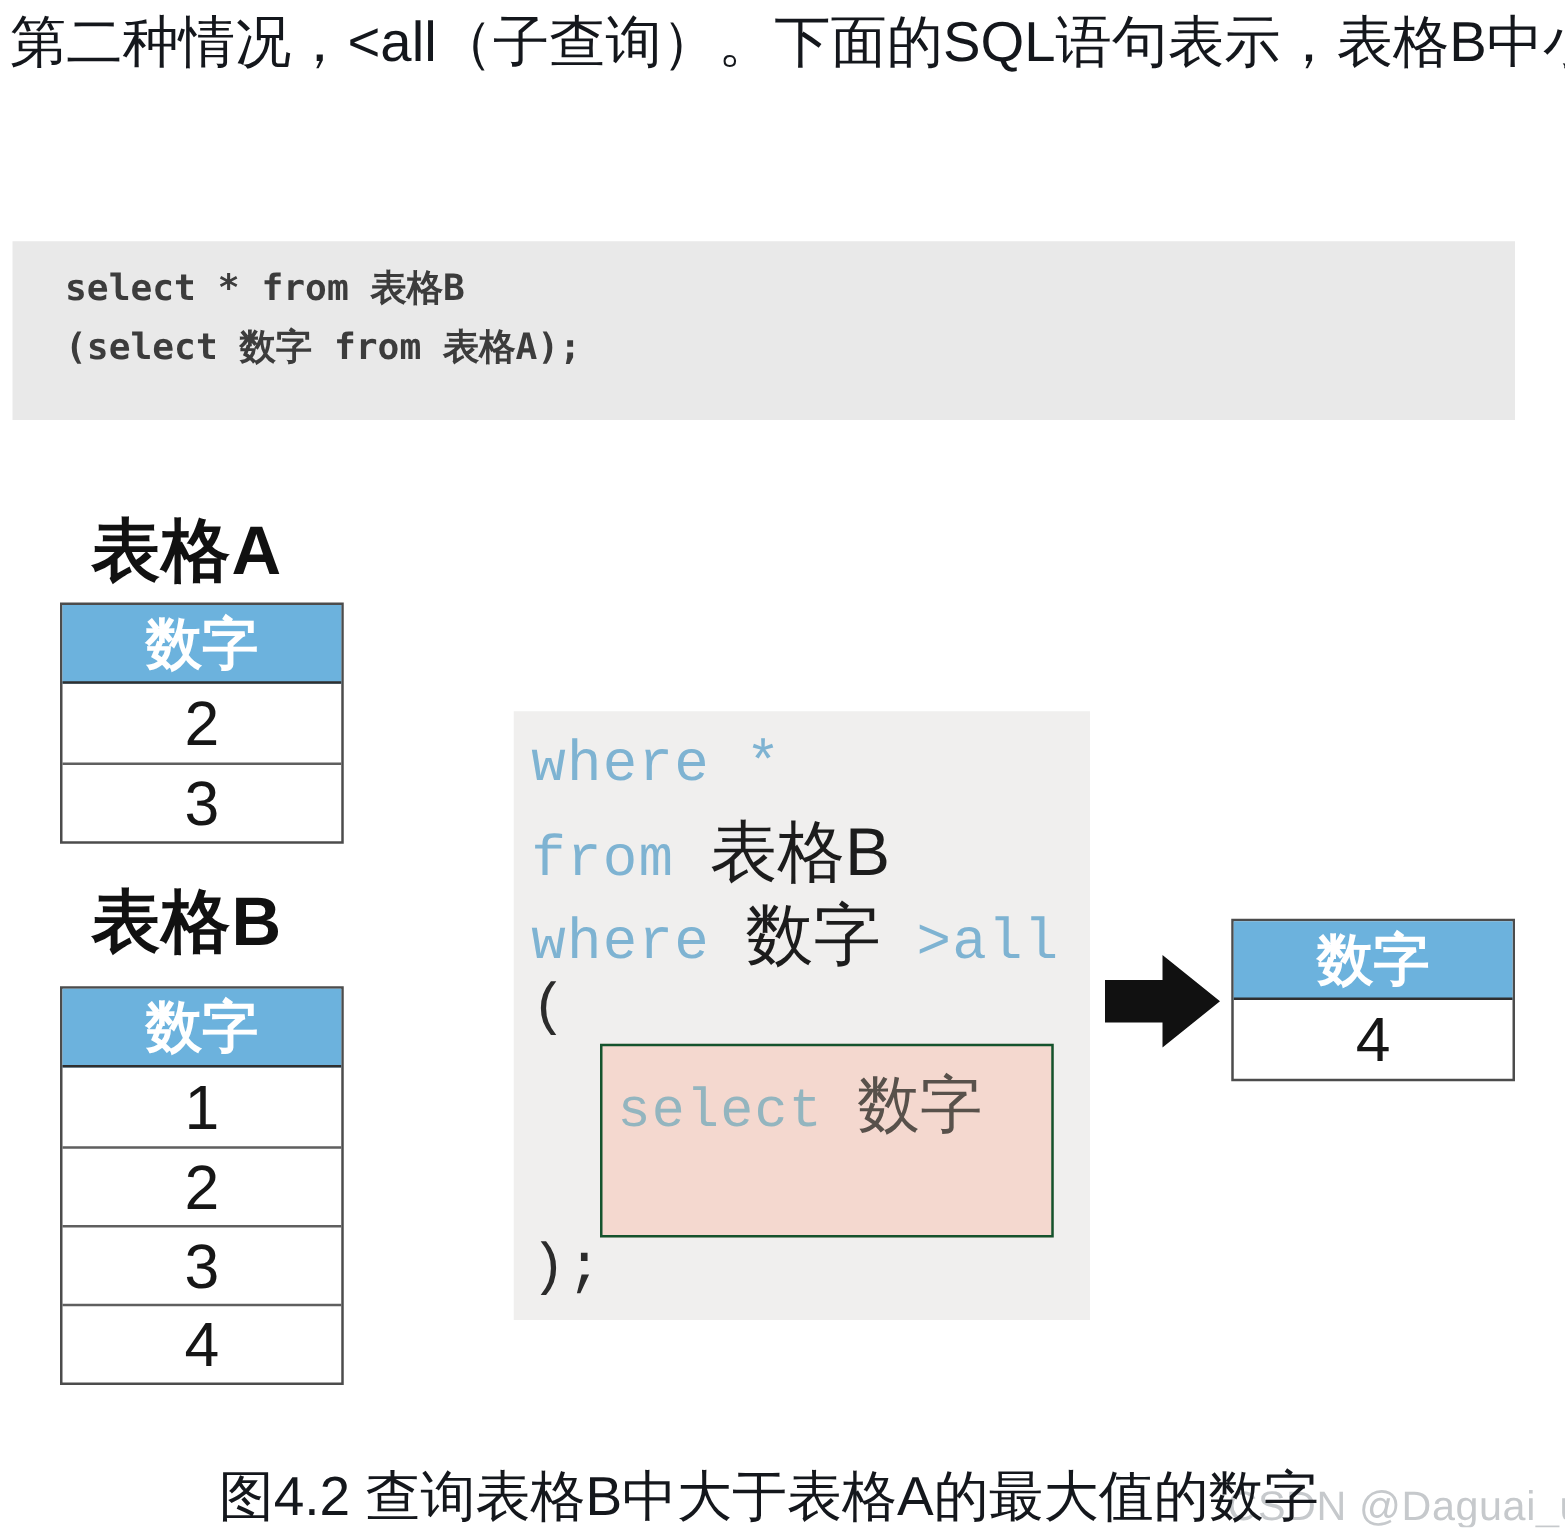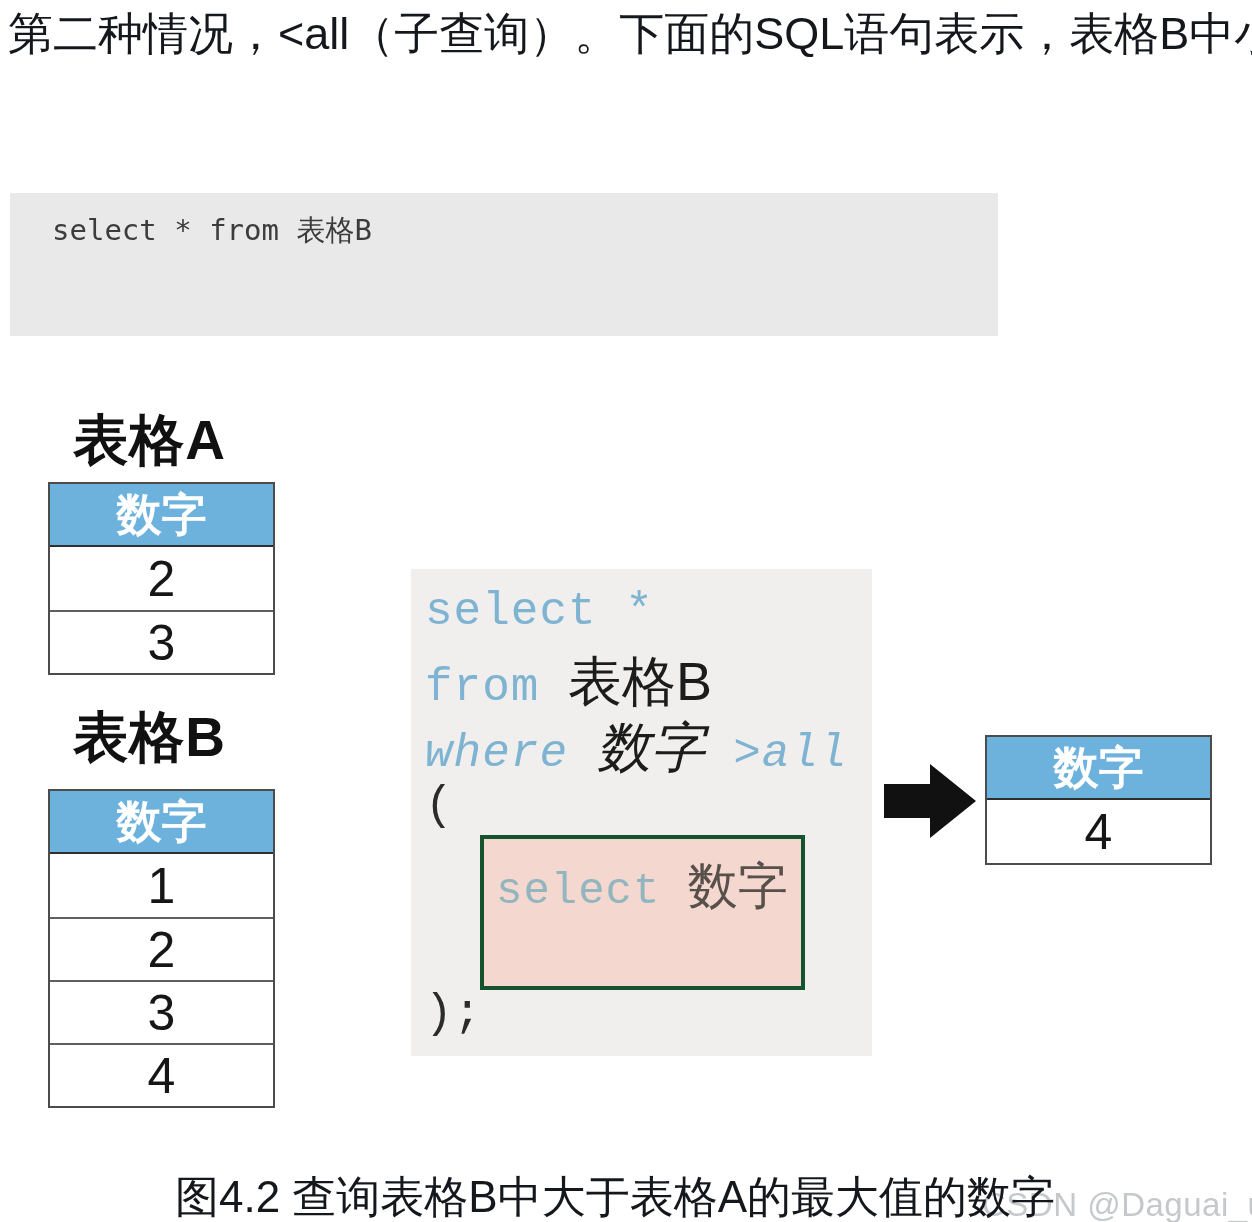--- a/index.html
+++ b/index.html
@@ -13,22 +13,22 @@
   
   .intro-line {
     position:absolute; left:8px; white-space:nowrap;
     font-size:45px; color:#14171c; letter-spacing:0px;
   }
   .intro-line.l1 { top:4px; }
   .intro-line.l2 { top:92px; }
 
   
   .sql-block {
-    position:absolute; left:10px; top:193px; width:988px; height:143px;
-    background:#e9e9e9; padding:14px 0 0 42px;
+    position:absolute; left:10px; top:193px; width:1202px; height:143px;
+    background:#e9e9e9; padding:14px 0 0 42px;font-weight:bold;
   }
   .sql-line {
     font-family:"DejaVu Sans Mono", monospace;
     font-size:29px; line-height:47px; color:#3c3c3c; white-space:pre;
   }
 
   
   .dtitle {
     position:absolute; width:227px; text-align:center;
     font-size:55px; font-weight:700; color:#111; letter-spacing:1px;
@@ -64,27 +64,27 @@
     font-family:"Liberation Mono", monospace;
     font-size:46px; color:#7eb3d2; letter-spacing:1px;
   }
   .qline .cn {
     font-family:"Liberation Sans", sans-serif;
     font-size:54px; color:#1c1c1c; letter-spacing:0;
   }
   .qline.black { color:#2b2b2b; }
   .qline.ql1 { top:17px; }
   .qline.ql2 { top:77px;text-align:right; }
-  .qline.ql3 { top:143px;font-style:italic; }
+  .qline.ql3 { top:143px; }
   .qline.ql4 { top:211px; }
   .qline.ql6 { top:419px; }
 
   .subquery {
-    position:absolute; left:69px; top:266px; width:325px; height:155px;
-    background:#f4d8cf; border:4px solid #14532d;
+    position:absolute; left:69px; top:266px; width:363px; height:155px;
+    background:#f4d8cf; border:2px solid #14532d;
   }
   .sq-line {
     position:absolute; left:12px; white-space:nowrap;
     font-family:"Liberation Mono", monospace;
     font-size:44px; color:#93b5bf; letter-spacing:1px;
   }
   .sq-line .cn {
     font-family:"Liberation Sans", sans-serif;
     font-size:50px; color:#58514b; letter-spacing:0;
   }
@@ -110,20 +110,21 @@
 </style>
 </head>
 <body>
 
 <div class="screen">
 
   <div class="intro-line l1">第二种情况，&lt;all（子查询）。下面的SQL语句表示，表格B中小</div>
 
   <div class="sql-block">
     <div class="sql-line">select * from 表格B</div>
+    <div class="sql-line">(select 数字 from 表格A);</div>
   </div>
 
   <div>
 
     <div class="dtitle ta">表格A</div>
     <div class="dtable ta">
       <div class="dt-header">数字</div>
       <div class="dt-row">2</div>
       <div class="dt-row">3</div>
     </div>
@@ -131,21 +132,21 @@
     <div class="dtitle tb">表格B</div>
     <div class="dtable tb">
       <div class="dt-header">数字</div>
       <div class="dt-row">1</div>
       <div class="dt-row">2</div>
       <div class="dt-row">3</div>
       <div class="dt-row">4</div>
     </div>
 
     <div class="query-box">
-      <div class="qline ql1"><span class="kw">select *</span></div>
+      <div class="qline ql1"><span class="kw">where *</span></div>
       <div class="qline ql2"><span class="kw">from</span> <span class="cn">表格B</span></div>
       <div class="qline ql3"><span class="kw">where</span> <span class="cn">数字</span> <span class="kw">&gt;all</span></div>
       <div class="qline ql4 black">(</div>
 
       <div class="subquery">
         <div class="sq-line s1"><span>select</span> <span class="cn">数字</span></div>
       </div>
 
       <div class="qline ql6 black">);</div>
     </div>

